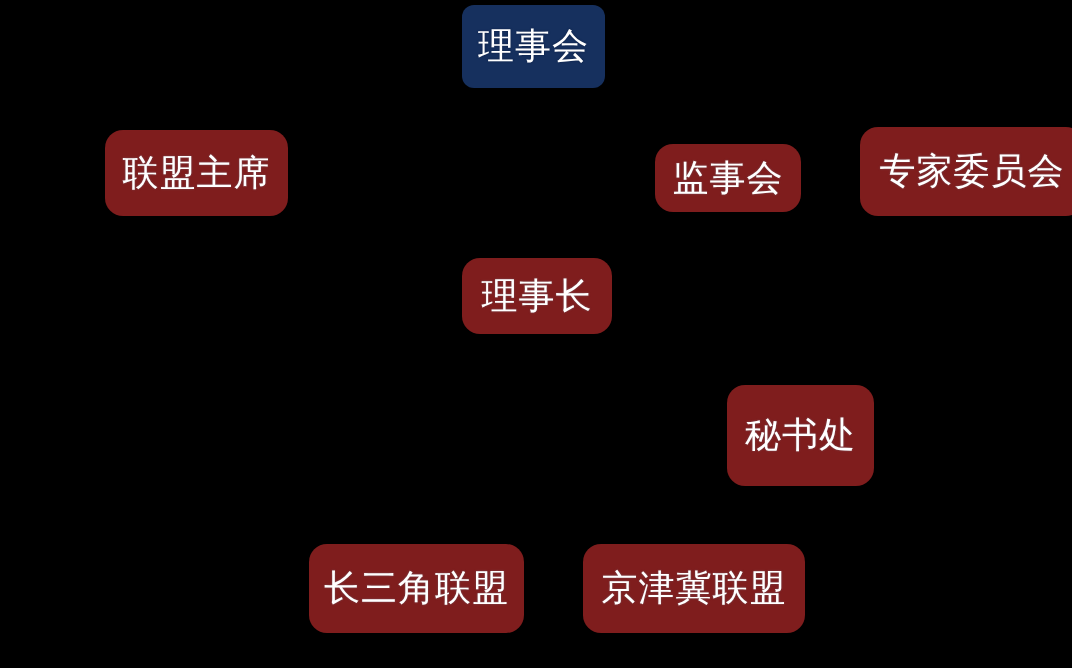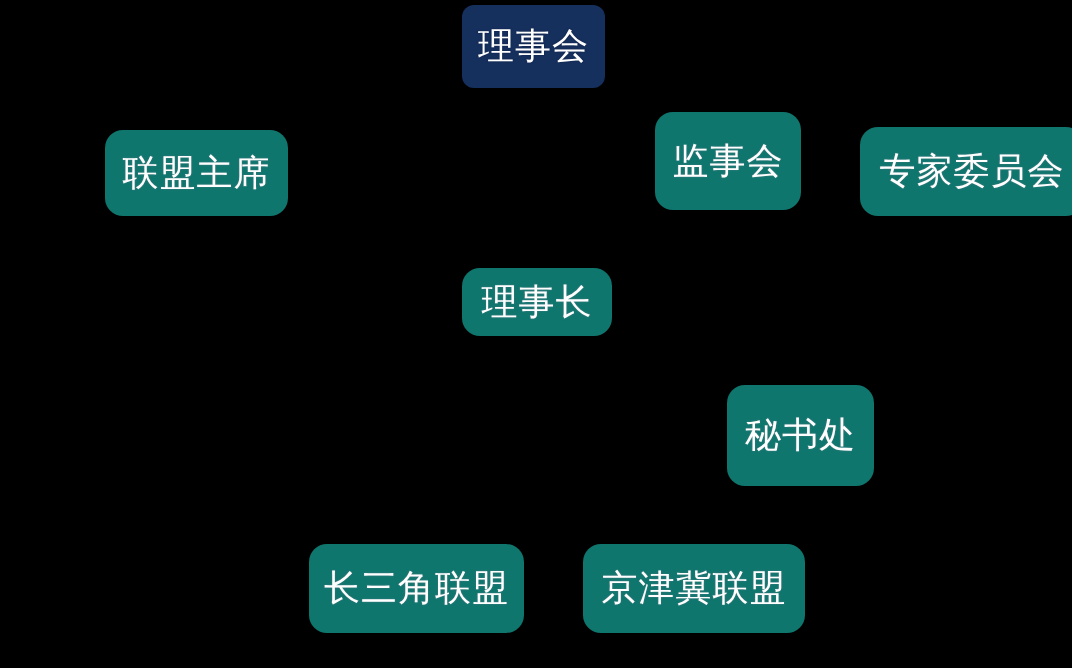--- a/index.html
+++ b/index.html
@@ -18,35 +18,35 @@
   .node {
     position: absolute;
     display: flex;
     align-items: center;
     justify-content: center;
     color: #ffffff;
     font-size: 36px;
     font-weight: 300;
     letter-spacing: 1px;
     border-radius: 18px;
-    background: #0f766e;
+    background: #7f1d1d;
     white-space: nowrap;
     text-shadow: 0 0 2px rgba(120,130,150,0.6);
   }
   .node.primary {
     background: #16305e;
     border-radius: 12px;
     text-shadow: 0 0 2px rgba(10,25,60,0.8);
   }
   
   #node-council          { left: 462px; top: 5px;   width: 143px; height: 83px; }
   #node-union-chairman   { left: 105px; top: 130px; width: 183px; height: 86px; }
-  #node-supervisory      { left: 655px; top: 112px; width: 146px; height: 98px; }
+  #node-supervisory      { left: 655px; top: 144px; width: 146px; height: 68px; }
   #node-expert-committee { left: 827px; top: 127px; width: 224px; height: 89px; margin-left: 33px; }
-  #node-president        { left: 462px; top: 268px; width: 150px; height: 68px; }
+  #node-president        { left: 462px; top: 258px; width: 150px; height: 76px; }
   #node-secretariat      { left: 727px; top: 385px; width: 147px; height: 101px; }
   #node-gba-alliance     { left: 33px;  top: 544px; width: 220px; height: 89px; }
   #node-yrd-alliance     { left: 309px; top: 544px; width: 215px; height: 89px; }
   #node-jjj-alliance     { left: 583px; top: 544px; width: 222px; height: 89px; }
   #node-chuanyu-alliance { left: 858px; top: 544px; width: 182px; height: 89px; }
 </style>
 </head>
 <body>
 
 <div id="canvas">

